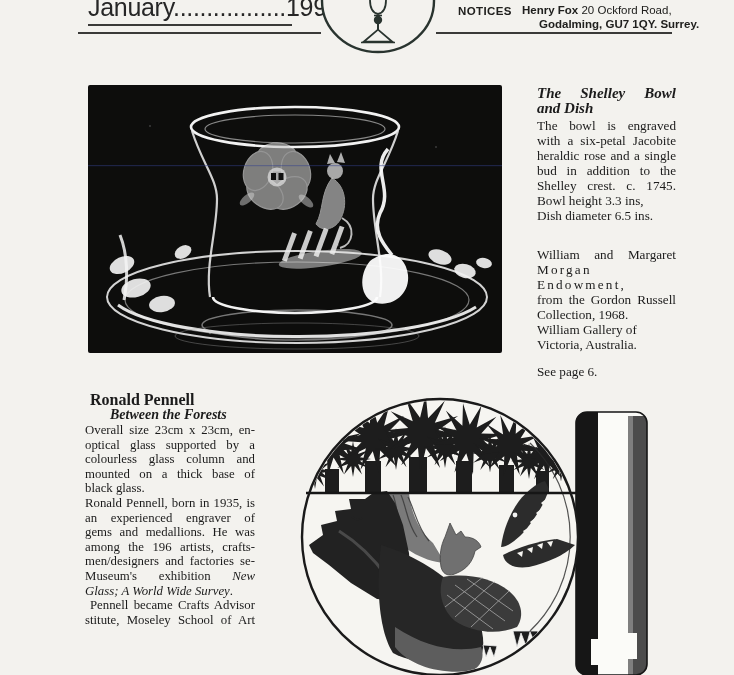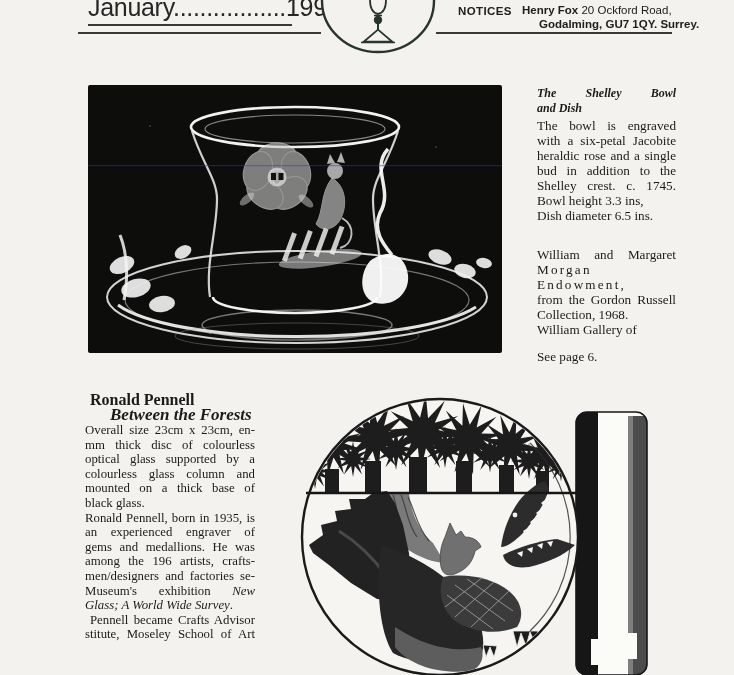--- a/index.html
+++ b/index.html
@@ -18,24 +18,24 @@
   .nlabel{font-weight:bold;letter-spacing:.4px;position:absolute;left:0;top:1px;}
   .naddr{position:absolute;left:64px;top:0;width:200px;white-space:nowrap;}
   .naddr b{font-weight:bold;}
   .naddr2{margin-left:17px;font-weight:bold;}
   
   .photo{position:absolute;left:88px;top:85px;}
   .illus{position:absolute;left:295px;top:395px;}
   
   .col-right{position:absolute;left:537px;top:86px;width:139px;font-size:13.2px;line-height:15px;}
   .col-left{position:absolute;left:85px;top:392px;width:170px;font-size:12.8px;line-height:14.6px;}
-  .stitle{font-weight:bold;font-style:italic;font-size:12px;line-height:15px;}
+  .stitle{font-weight:bold;font-style:italic;font-size:15px;line-height:15px;}
   .sbody{margin-top:2px;}
   .ptitle{font-weight:bold;font-size:16px;line-height:15px;padding-left:5px;}
-  .psub{font-weight:bold;font-style:italic;font-size:17px;line-height:15px;padding-left:25px;}
+  .psub{font-weight:bold;font-style:italic;font-size:14px;line-height:15px;padding-left:25px;}
   .pbody{margin-top:1px;}
   .tline{white-space:normal;}
   .just{text-align:justify;text-align-last:justify;}
   .it{font-style:italic;}
   .track{letter-spacing:2.2px;}
 </style>
 </head>
 <body>
 
 <div class="page">
@@ -144,30 +144,30 @@
         <div class="tline just"><span>heraldic rose and a single</span></div>
         <div class="tline just"><span>bud in addition to the</span></div>
         <div class="tline just"><span>Shelley crest.  c. 1745.</span></div>
         <div class="tline"><span>Bowl height 3.3 ins,</span></div>
         <div class="tline"><span>Dish diameter 6.5 ins.</span></div>
         <div class="tline just" style="margin-top: 24px;"><span>William and Margaret</span></div>
         <div class="tline just track"><span>Morgan Endowment,</span></div>
         <div class="tline just"><span>from the Gordon Russell</span></div>
         <div class="tline"><span>Collection, 1968.</span></div>
         <div class="tline"><span>William Gallery of</span></div>
+        <div class="tline"><span>Victoria, Australia.</span></div>
         <div class="tline" style="margin-top: 12px;"><span>See page 6.</span></div>
       </div>
   </div>
 
   <div class="col-left">
     <div class="ptitle">Ronald Pennell</div>
     <div class="psub">Between the Forests</div>
     <div class="pbody">
         <div class="tline just"><span>Overall size 23cm x 23cm, en-</span></div>
-        <div class="tline just"><span>mm thick disc of colourless</span></div>
         <div class="tline just"><span>optical glass supported by a</span></div>
         <div class="tline just"><span>colourless glass column and</span></div>
         <div class="tline just"><span>mounted on a thick base of</span></div>
         <div class="tline"><span>black glass.</span></div>
         <div class="tline just"><span>Ronald Pennell, born in 1935, is</span></div>
         <div class="tline just"><span>an experienced engraver of</span></div>
         <div class="tline just"><span>gems and medallions.  He was</span></div>
         <div class="tline just"><span>among the 196 artists, crafts-</span></div>
         <div class="tline just"><span>men/designers and factories se-</span></div>
         <div class="tline just"><span>Museum's exhibition </span><span class="it">New</span></div>

